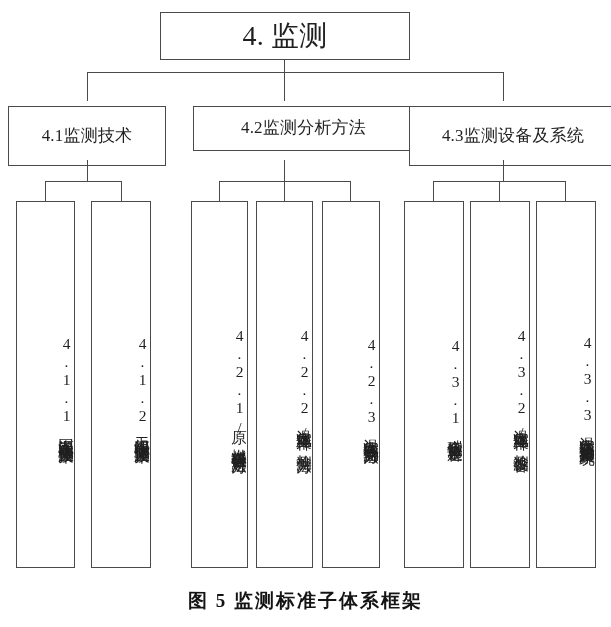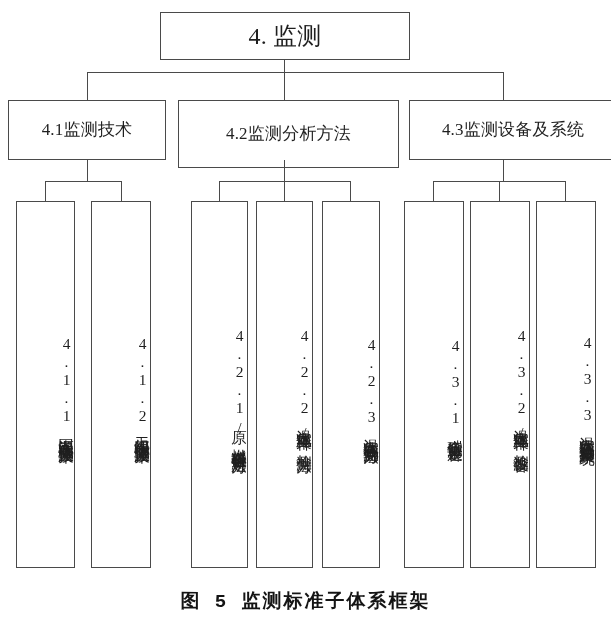--- a/index.html
+++ b/index.html
@@ -31,25 +31,26 @@
     display: flex;
     align-items: center;
     justify-content: center;
     text-align: center;
     color: #1f1f1f;
     line-height: 1.18;
     letter-spacing: 0.2px;
   }
 
   .node.level1 {
-    font-size: 24px;
+    font-size: 28px;
   }
   .node.level2 {
     font-size: 17px;
     padding: 0 4px;
+    margin-top: 6px;
   }
 
   .node.level3 {
     writing-mode: vertical-rl;
     text-orientation: upright;
     align-items: flex-start;
     justify-content: center;
     padding: 14px 0 10px 0;
     font-size: 15.5px;
     letter-spacing: 1.1px;
@@ -66,41 +67,41 @@
   #caption {
     position: absolute;
     left: 0;
     top: 588px;
     width: 611px;
     text-align: center;
     font-size: 19px;
     font-weight: bold;
     letter-spacing: 2px;
     color: #141414;
-    font-family: Liberation Mono, monospace;
+    font-family: Liberation Serif, serif;
   }
 </style>
 </head>
 <body>
 
 <div id="diagram">
 
   <div class="node level1" style="left:160px; top:12px; width:250px; height:48px;">4. 监测</div>
 
   <div class="connector v" style="left:284px; top:60px; height:13px;"></div>
 
   <div class="connector h" style="left:87px; top:72px; width:417px;"></div>
 
   <div class="connector v" style="left:87px; top:72px; height:29px;"></div>
   <div class="connector v" style="left:284px; top:72px; height:29px;"></div>
   <div class="connector v" style="left:503px; top:72px; height:29px;"></div>
 
   <div class="node level2" style="left:8px; top:100px; width:158px; height:60px;">4.1监测技术</div>
 
-  <div class="node level2" style="left:178px; top:100px; width:221px; height:68px;text-align:right;">4.2监测分析方法</div>
+  <div class="node level2" style="left:193px; top:100px; width:221px; height:45px;text-align:right;">4.2监测分析方法</div>
 
   <div class="node level2" style="left:409px; top:100px; width:208px; height:60px;">4.3监测设备及系统</div>
 
   <div class="connector v" style="left:87px; top:160px; height:22px;"></div>
   <div class="connector h" style="left:45px; top:181px; width:77px;"></div>
   <div class="connector v" style="left:45px; top:181px; height:20px;"></div>
   <div class="connector v" style="left:121px; top:181px; height:20px;"></div>
 
   <div class="connector v" style="left:284px; top:160px; height:22px;"></div>
   <div class="connector h" style="left:219px; top:181px; width:132px;"></div>

